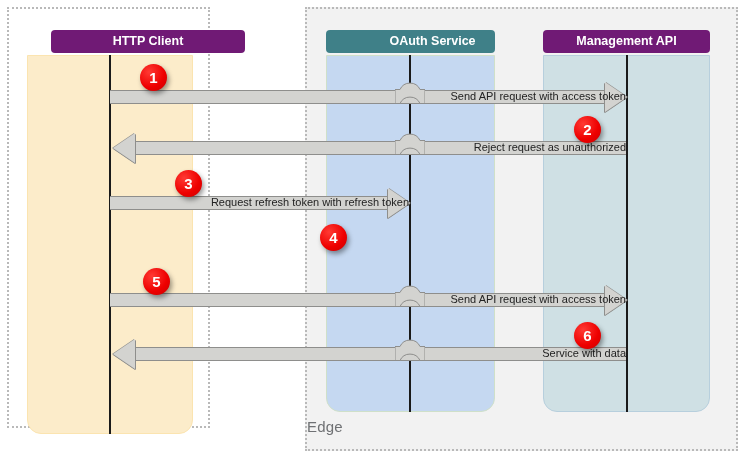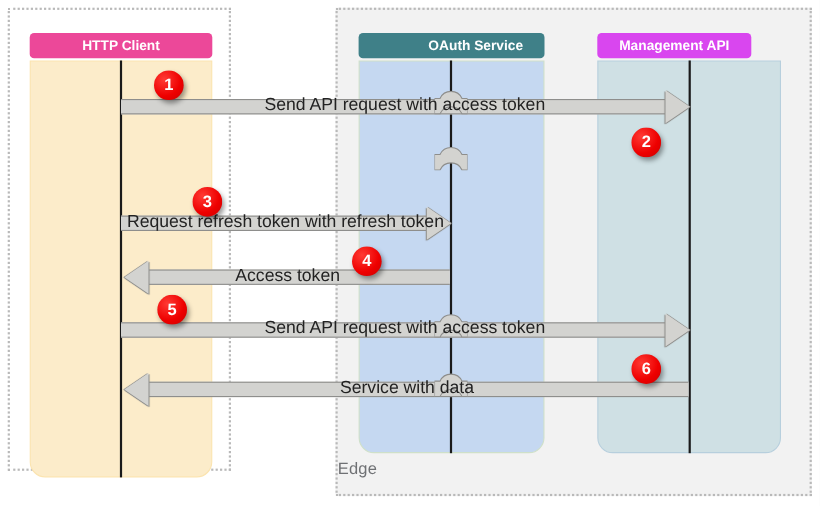--- a/index.html
+++ b/index.html
@@ -73,41 +73,41 @@
   }
   .lifeline .spine {
     position: absolute;
     top: 25px;
     width: 2px;
     background: #1a1a1a;
   }
 
   
   #lf-client { left: 27px; width: 166px; }
-  #lf-client .head { width: 166px; background: #ec4899; }
+  #lf-client .head { width: 194px; background: #701a75; margin-left: 24px; }
   #lf-client .activation {
     width: 166px; height: 379px;
     background: #fcecca;
     border: 1px solid #fbe4b0;
   }
   #lf-client .spine { left: 82px; height: 379px; }
 
   
   #lf-oauth { left: 326px; width: 169px; }
   #lf-oauth .head { width: 169px; background: #3f8088; padding-left: 44px; }
   #lf-oauth .activation {
     width: 169px; height: 357px;
     background: #c5d8f1;
     border: 1px solid #cfe0c9;
   }
   #lf-oauth .spine { left: 83px; height: 357px; }
 
   
   #lf-mgmt { left: 543px; width: 167px; }
-  #lf-mgmt .head { width: 140px; background: #d946ef; }
+  #lf-mgmt .head { width: 167px; background: #701a75; }
   #lf-mgmt .activation {
     width: 167px; height: 357px;
     background: #cfe0e4;
     border: 1px solid #b7cfdd;
   }
   #lf-mgmt .spine { left: 83px; height: 357px; }
 
   
   .msg {
     position: absolute;
@@ -137,22 +137,22 @@
     left: -1px;
     border-top: 15px solid transparent;
     border-bottom: 15px solid transparent;
     border-right: 22px solid #d3d3d0;
     filter: drop-shadow(-1px 0 0 #8e8e8c) drop-shadow(1px 1px 0 #8e8e8c);
   }
   .msg .label {
     position: absolute;
     top: -2px;
     left: 0; right: 0;
-    text-align: center;
-    font-size: 16px;
+    text-align: right;
+    font-size: 11px;
     color: #222222;
     line-height: 16px;
     white-space: nowrap;
     z-index: 4;
   }
 
   
   .jump {
     position: absolute;
     width: 30px; height: 15px;
@@ -211,39 +211,39 @@
     <div class="head-arrow"></div>
     <div class="label">Send API request with access token</div>
   </div>
   <div class="jump" style="left:395px; top:82px;">
     <svg width="30" height="22" viewBox="0 0 30 22">
       <path d="M0 7.5 H5 A11 11 0 0 1 25 7.5 H30 V21.5 H25 A11 11 0 0 0 5 21.5 H0 Z" fill="#d3d3d0" stroke="#8e8e8c" stroke-width="1"></path>
     </svg>
   </div>
   <div class="badge" style="left:140px; top:64px;">1</div>
 
+  <div class="msg left" style="left:114px; top:141px; width:512px;">
+    <div class="bar" style="left:20px; right:0;"></div>
+    <div class="head-arrow"></div>
+    <div class="label">Reject request as unauthorized</div>
+  </div>
   <div class="jump" style="left:395px; top:133px;">
     <svg width="30" height="22" viewBox="0 0 30 22">
       <path d="M0 7.5 H5 A11 11 0 0 1 25 7.5 H30 V21.5 H25 A11 11 0 0 0 5 21.5 H0 Z" fill="#d3d3d0" stroke="#8e8e8c" stroke-width="1"></path>
     </svg>
   </div>
   <div class="badge" style="left:574px; top:116px;">2</div>
 
   <div class="msg right" style="left:110px; top:196px; width:299px;">
     <div class="bar" style="left:0; right:20px;"></div>
     <div class="head-arrow"></div>
     <div class="label">Request refresh token with refresh token</div>
   </div>
   <div class="badge" style="left:175px; top:170px;">3</div>
 
-  <div class="msg left" style="left:114px; top:245px; width:295px;">
-    <div class="bar" style="left:20px; right:0;"></div>
-    <div class="head-arrow"></div>
-    <div class="label">Access token</div>
-  </div>
   <div class="badge" style="left:320px; top:224px;">4</div>
 
   <div class="msg right" style="left:110px; top:293px; width:516px;">
     <div class="bar" style="left:0; right:20px;"></div>
     <div class="head-arrow"></div>
     <div class="label">Send API request with access token</div>
   </div>
   <div class="jump" style="left:395px; top:285px;">
     <svg width="30" height="22" viewBox="0 0 30 22">
       <path d="M0 7.5 H5 A11 11 0 0 1 25 7.5 H30 V21.5 H25 A11 11 0 0 0 5 21.5 H0 Z" fill="#d3d3d0" stroke="#8e8e8c" stroke-width="1"></path>

